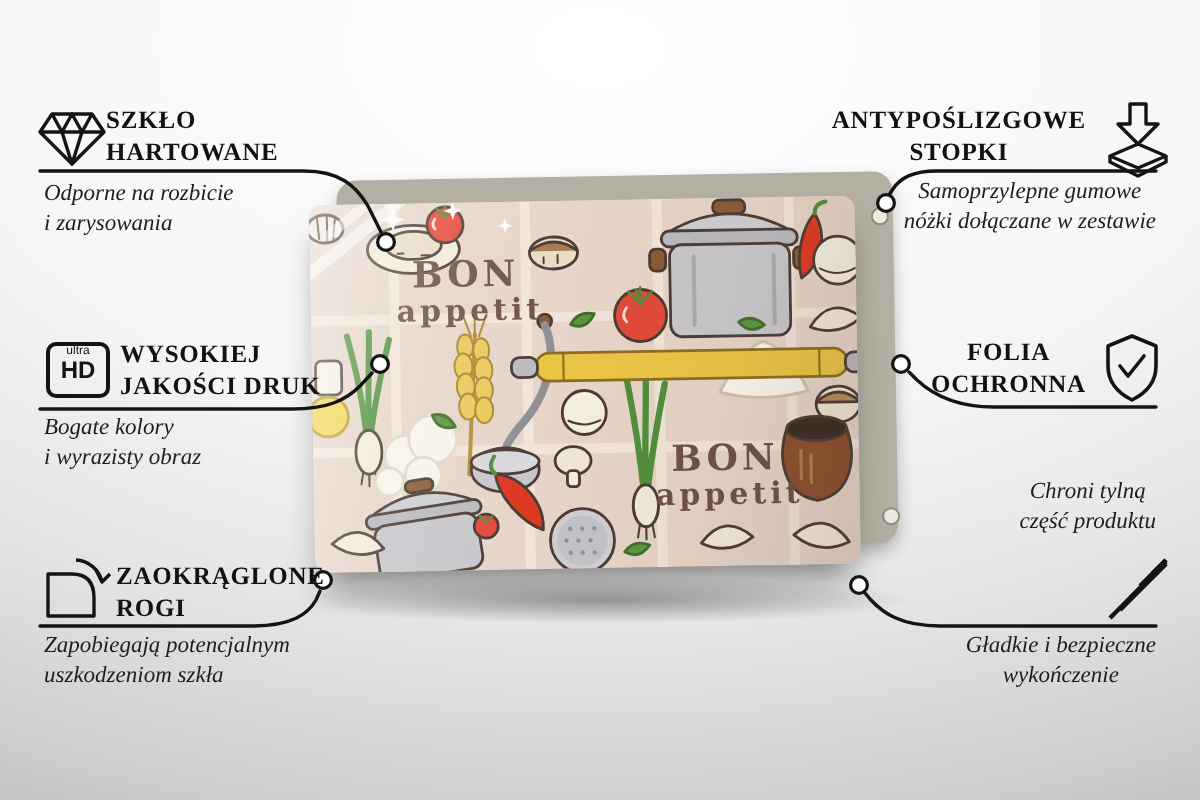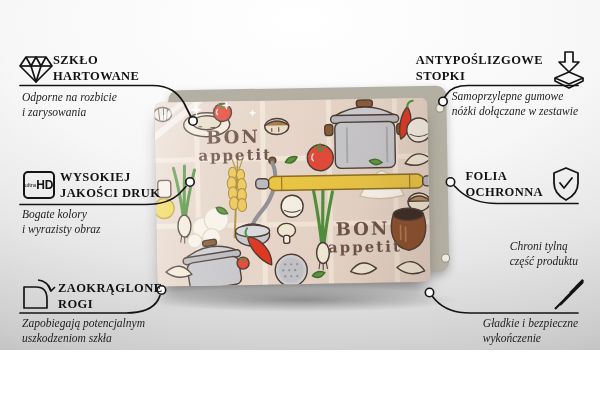--- a/index.html
+++ b/index.html
@@ -1,40 +1,40 @@
 <!DOCTYPE html>
 <html><head>
 <meta charset="utf-8">
 <style>
   html,body{margin:0;padding:0;}
   body{width:600px;height:400px;overflow:hidden;font-family:"Liberation Serif",serif;}
-  .stage{position:relative;width:600px;height:350px;
+  .stage{position:relative;width:600px;height:400px;
     background:radial-gradient(140% 125% at 50% 6%, #ffffff 0%, #f7f7f7 36%, #e6e6e6 58%, #cdcdcd 78%, #aeaeae 96%);}
   
   .product{position:absolute;left:156px;top:96px;width:300px;height:205px;transform:rotate(-1deg);}
   .backing{position:absolute;left:14px;top:-8px;width:278px;height:186px;background:#b3afa2;border-radius:10px;
     box-shadow:0 4px 8px rgba(0,0,0,.25);}
   .foot{position:absolute;border-radius:50%;background:#eceadf;border:1px solid #8f8c80;width:7px;height:7px;}
   .floor-shadow{position:absolute;left:146px;top:288px;width:312px;height:24px;border-radius:50%;
     background:radial-gradient(closest-side, rgba(0,0,0,.33), rgba(0,0,0,0));}
   .board{position:absolute;left:0;top:4px;width:273px;height:184px;border-radius:7px;overflow:hidden;background:#e6d5c8;
     box-shadow:inset 0 -4px 6px -2px rgba(95,70,55,.5), inset 3px 0 5px -2px rgba(255,255,255,.55), 0 12px 16px -5px rgba(35,35,35,.5);}
   .board svg{display:block;}
   .glare{position:absolute;inset:0;border-radius:7px;pointer-events:none;
     background:linear-gradient(103deg, rgba(255,255,255,.48) 0%, rgba(255,255,255,.16) 20%, rgba(255,255,255,0) 44%, rgba(125,95,75,.06) 72%, rgba(80,60,50,.16) 100%);}
   
   .overlay{position:absolute;left:0;top:0;}
   .f-title{position:absolute;font-weight:700;font-size:12.5px;line-height:15.5px;letter-spacing:.4px;color:#121212;white-space:nowrap;}
   .f-title span{display:block;}
   .f-desc{position:absolute;font-size:11.5px;line-height:14.5px;color:#1d1d1d;white-space:nowrap;font-style:italic;}
   .f-desc span{display:block;}
-  .ralign{text-align:left;}
+  .ralign{text-align:center;}
   .f-icon{position:absolute;}
-  .hd-box{width:28px;height:24px;border:2px solid #141414;border-radius:5px;display:flex;flex-direction:row;
-    align-items:center;justify-content:center;background:transparent;}
+  .hd-box{width:28px;height:24px;border:2px solid #141414;border-radius:5px;display:flex;flex-direction:column;
+    align-items:center;justify-content:flex-start;background:transparent;}
   .hd-box .t1{font-family:"Liberation Sans",sans-serif;font-size:6px;line-height:6px;color:#141414;}
   .hd-box .t2{font-family:"Liberation Sans",sans-serif;font-weight:700;font-size:12px;line-height:12px;color:#141414;}
 </style>
 </head>
 <body>
 
 <div class="stage">
 
   <div class="floor-shadow"></div>
 

